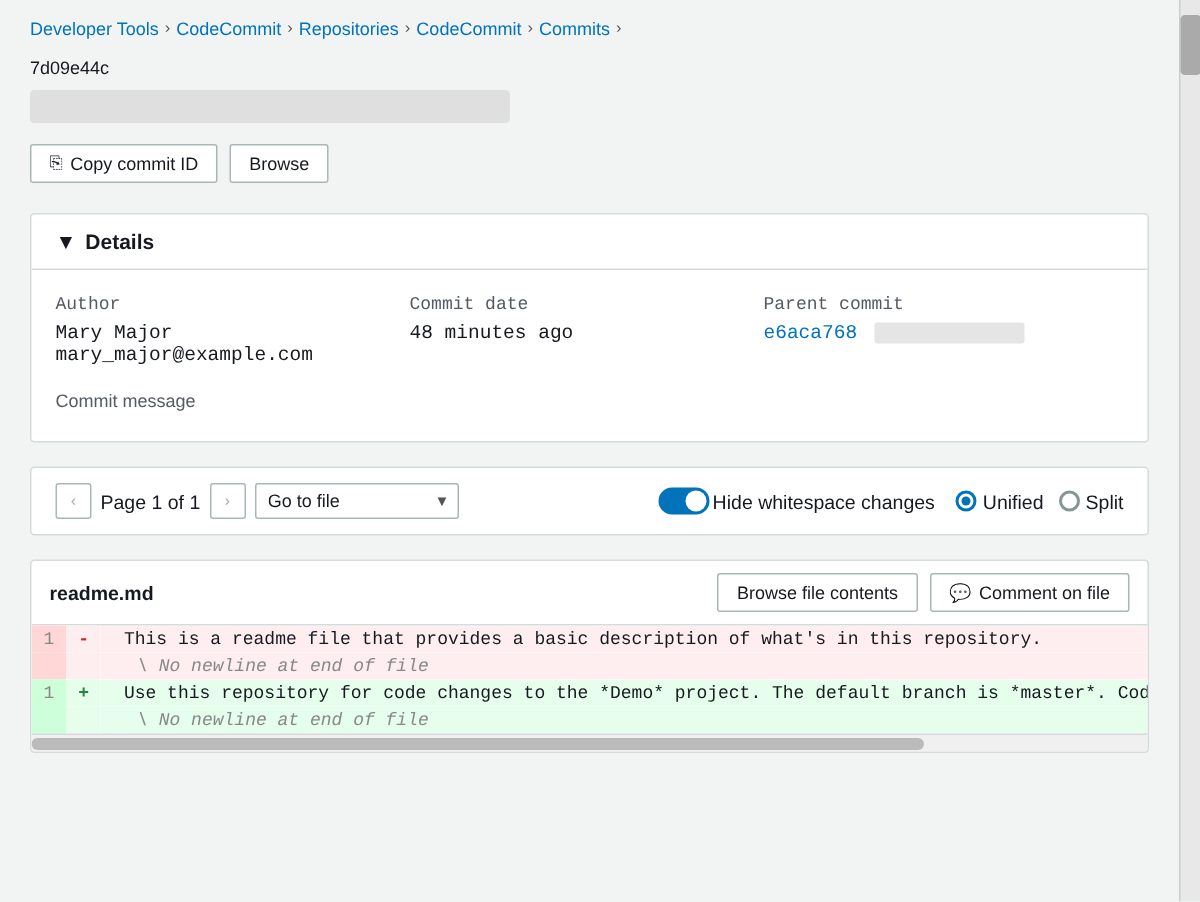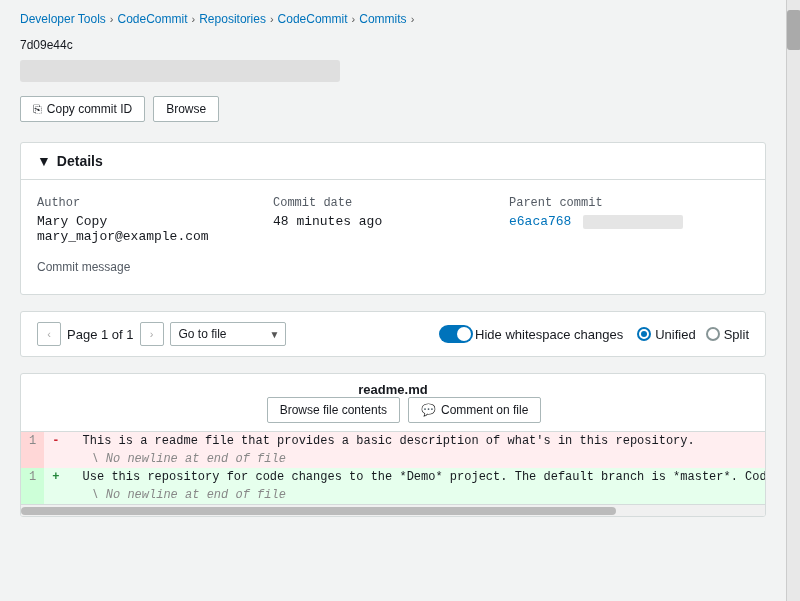--- a/index.html
+++ b/index.html
@@ -189,21 +189,21 @@
     .goto-wrapper {
       position: relative;
       display: inline-flex;
       align-items: center;
     }
     .goto-wrapper select {
       border: 1px solid #aab7b8;
       border-radius: 2px;
       padding: 4px 24px 4px 8px;
       font-size: 12px;
-      width: 116px;
+      width: 136px;
       color: #16191f;
       background: #fff;
       cursor: pointer;
       appearance: none;
     }
     .goto-arrow {
       position: absolute;
       right: 6px;
       font-size: 10px;
       pointer-events: none;
@@ -276,21 +276,20 @@
       border-radius: 3px;
       margin-bottom: 16px;
       overflow: hidden;
     }
     .diff-header {
       display: flex;
       align-items: center;
       justify-content: space-between;
       padding: 8px 12px;
       border-bottom: 1px solid #d5dbdb;
-      flex-direction: column;
     }
     .diff-filename {
       font-weight: 700;
       font-size: 13px;
     }
     .diff-actions {
       display: flex;
       align-items: center;
       gap: 8px;
       margin-left: 22px;
@@ -390,21 +389,21 @@
     <div class="card">
       <div class="card-header">
         <span>▼</span>
         <span>Details</span>
       </div>
       <div class="card-body">
         <div class="details-grid">
 
           <div>
             <div class="detail-label">Author</div>
-            <div class="detail-value">Mary Copy</div>
+            <div class="detail-value">Mary Major</div>
             <div class="detail-value">mary_major@example.com</div>
           </div>
 
           <div>
             <div class="detail-label">Commit date</div>
             <div class="detail-value">48 minutes ago</div>
           </div>
 
           <div>
             <div class="detail-label">Parent commit</div>

